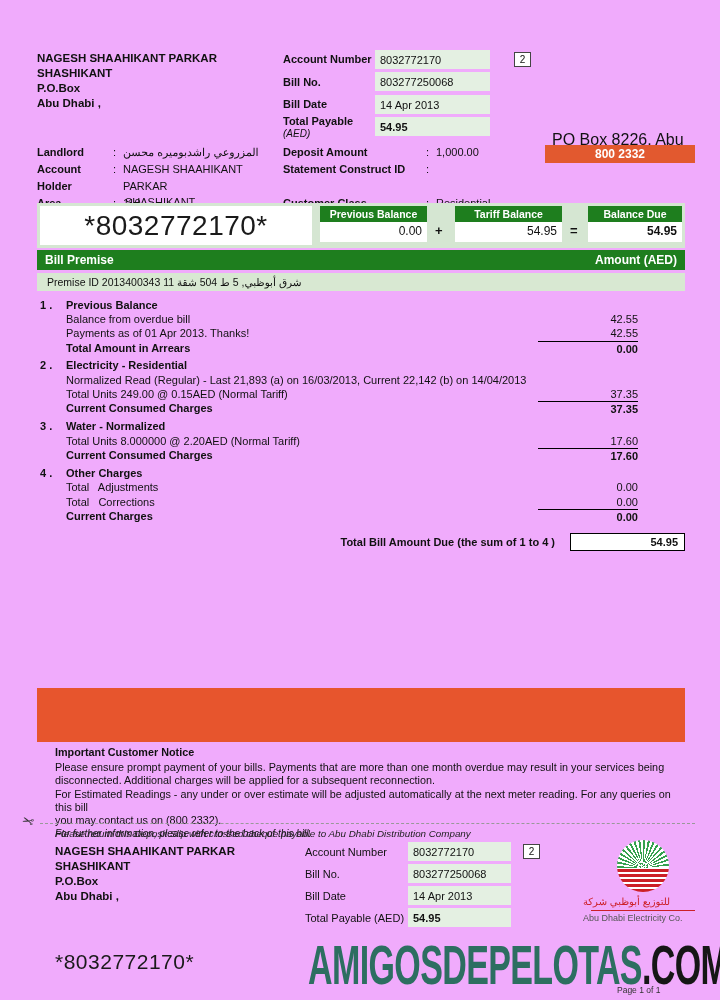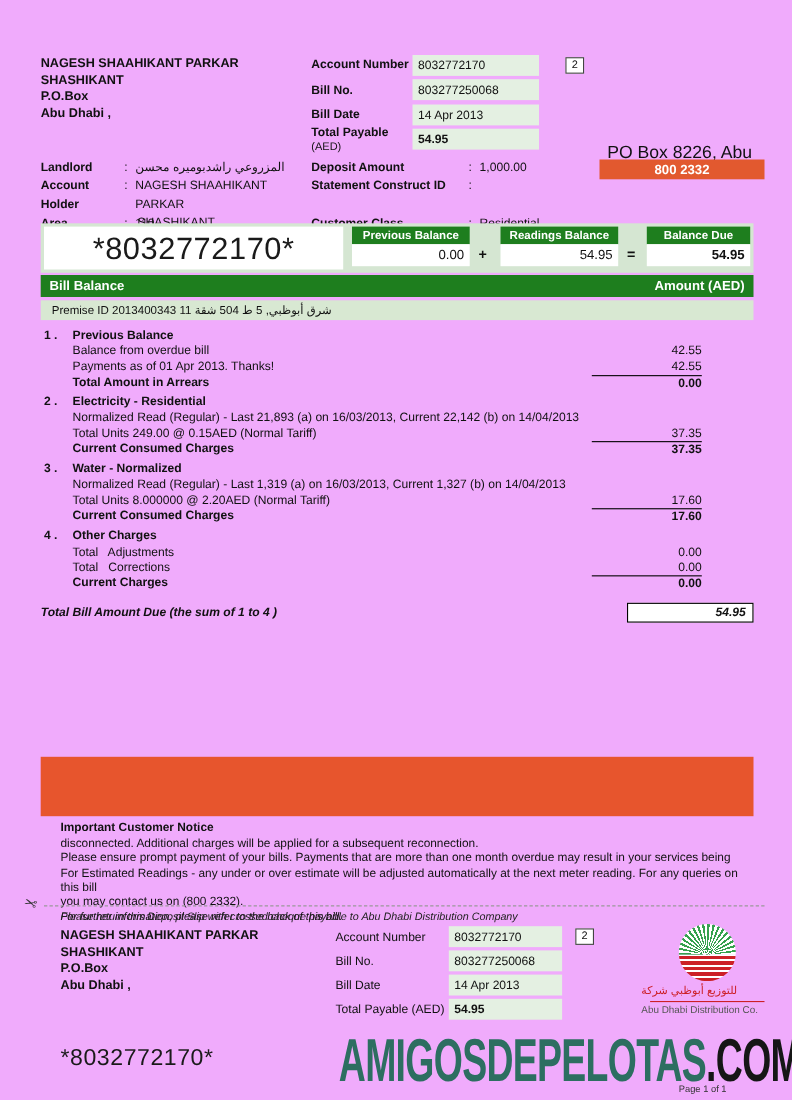--- a/index.html
+++ b/index.html
@@ -6,21 +6,21 @@
   .page{position:relative;width:720px;height:1000px;background:#f0abfc;overflow:hidden;
         font-family:"Liberation Sans",sans-serif;color:#111;}
   .b{font-weight:bold;}
   .abs{position:absolute;}
 
   
   .hdr-name{left:37px;top:51px;width:230px;font-size:11.5px;font-weight:bold;line-height:15px;}
   .hdr-fields{left:283px;top:51px;width:260px;}
   .hfield{display:flex;align-items:center;height:16px;margin-bottom:6.5px;}
   .hfield .lbl{width:92px;font-size:11px;font-weight:bold;}
-  .hfield .lbl .sfx{font-weight:normal;font-size:10px;}
+  .hfield .lbl .sfx{font-weight:normal;font-size:10px;font-style:italic;}
   .vbox{width:106px;height:15px;background:#e4f0e2;font-size:11px;padding:4px 4px 0 5px;}
   .tagbox{width:15px;height:13px;border:1px solid #444;margin-left:24px;text-align:center;
           font-size:10px;line-height:13px;background:#fff;}
   .po-right{left:552px;top:131px;font-size:16px;}
   .hotline{left:545px;top:145px;width:150px;height:18px;background:#e2592f;color:#fff;
            font-size:12px;font-weight:bold;text-align:center;line-height:18px;}
 
   
   .info{left:37px;top:144px;width:660px;font-size:11px;}
   .irow2{display:flex;line-height:17px;}
@@ -51,21 +51,21 @@
            line-height:18px;padding-left:10px;box-sizing:border-box;}
 
   
   .items{left:37px;top:295px;width:648px;font-size:11px;}
   .sec-head{margin-top:2.5px;line-height:14.5px;font-weight:bold;}
   .sec-head .n{display:inline-block;width:26px;padding-left:3px;}
   .itr{display:flex;line-height:14.3px;}
   .itl{flex:1;padding-left:29px;white-space:pre-wrap;}
   .ita{width:100px;text-align:right;margin-right:47px;}
   .ita.lined{border-top:1px solid #000;}
-  .grand{display:flex;justify-content:space-between;align-items:center;margin-top:9px;font-style:italic;}
+  .grand{display:flex;justify-content:flex-end;align-items:center;margin-top:9px;}
   .grand .gl{font-weight:bold;margin-right:15px;font-size:11px;}
   .grand .gb{width:101px;border:1.6px solid #000;font-weight:bold;text-align:right;
              padding:2px 6px;font-size:11px;background:#fff;}
 
   
   .orange{left:37px;top:688px;width:648px;height:54px;background:#e7552d;}
   .notice{left:55px;top:746px;width:620px;font-size:10.8px;line-height:13.2px;}
   .notice .nt{font-weight:bold;margin-bottom:2px;}
   .notice .it{font-style:italic;font-size:10px;}
   .cutline{left:40px;top:823px;width:655px;border-top:1px dashed #999;}
@@ -164,32 +164,32 @@
   <div class="abs balance">
     <div class="barcodebox">
       <span class="barcodetext">*8032772170*</span>
     </div>
     <div class="btab" style="left:283px;">
       <div class="thead">Previous Balance</div>
       <div class="tval">0.00</div>
     </div>
     <div class="bop" style="left:398px;">+</div>
     <div class="btab" style="left:418px;">
-      <div class="thead">Readings Balance</div>
+      <div class="thead">Tariff Balance</div>
       <div class="tval">54.95</div>
     </div>
     <div class="bop" style="left:533px;">=</div>
     <div class="btab" style="left:551px;width:94px;">
       <div class="thead">Balance Due</div>
       <div class="tval b">54.95</div>
     </div>
   </div>
 
   <div class="abs sumbar">
-    <span>Bill Balance</span>
+    <span>Bill Premise</span>
     <span>Amount (AED)</span>
   </div>
   <div class="abs premise">Premise ID 2013400343 11 شقة‎ 504 ط‎ 5 ,أبوظبي‎ شرق‎</div>
 
   <div class="abs items" id="bill-items">
       <div class="sec-head"><span class="n">1 .</span><span>Previous Balance</span></div>
       <div class="itr">
         <div class="itl">Balance from overdue bill</div>
         <div class="ita">42.55</div>
       </div>
@@ -209,21 +209,20 @@
       <div class="itr">
         <div class="itl">Total Units 249.00 @ 0.15AED (Normal Tariff)</div>
         <div class="ita">37.35</div>
       </div>
       <div class="itr">
         <div class="itl b">Current Consumed Charges</div>
         <div class="ita lined b">37.35</div>
       </div>
       <div class="sec-head"><span class="n">3 .</span><span>Water - Normalized</span></div>
       <div class="itr">
-        <div class="itl">Normalized Read (Regular) - Last 1,319 (a) on 16/03/2013, Current 1,327 (b) on 14/04/2013</div>
         <div class="ita"></div>
       </div>
       <div class="itr">
         <div class="itl">Total Units 8.000000 @ 2.20AED (Normal Tariff)</div>
         <div class="ita">17.60</div>
       </div>
       <div class="itr">
         <div class="itl b">Current Consumed Charges</div>
         <div class="ita lined b">17.60</div>
       </div>
@@ -244,22 +243,22 @@
         <div class="gl">Total Bill Amount Due (the sum of 1 to 4 )</div>
         <div class="gb">54.95</div>
       </div>
     </div>
 
   <div class="abs orange"></div>
 
   <div class="abs notice">
     <div class="nt">Important Customer Notice</div>
     <div id="notice-lines">
+        <div>Please ensure prompt payment of your bills. Payments that are more than one month overdue may result in your services being</div>
         <div>disconnected. Additional charges will be applied for a subsequent reconnection.</div>
-        <div>Please ensure prompt payment of your bills. Payments that are more than one month overdue may result in your services being</div>
         <div>For Estimated Readings - any under or over estimate will be adjusted automatically at the next meter reading. For any queries on this bill</div>
         <div>you may contact us on (800 2332).</div>
         <div class="it">For  further information, please refer to the back of this bill.</div>
       </div>
   </div>
 
   <div class="abs scissors">✂</div>
   <div class="abs cutline"></div>
   <div class="abs slipnote">Please return this Deposit Slip with crossed cheque payable to Abu Dhabi  Distribution Company</div>
 
@@ -289,20 +288,20 @@
       </div>
     </div>
 
   <div class="abs logo">
     <div class="ball">
       <div class="top"></div>
         <div class="bot"></div>
     </div>
     <div class="ar">شركة‎ أبوظبي‎ للتوزيع‎</div>
     <div class="rule"></div>
-    <div class="en">Abu Dhabi Distribution Co.</div>
+    <div class="en">Abu Dhabi Electricity Co.</div>
   </div>
 
   <div class="abs foot-code">*8032772170*</div>
   <div class="abs watermark"><span>AMIGOSDEPELOTAS</span><span class="com">.COM</span></div>
   <div class="abs pagenum">Page 1 of 1</div>
 
 </div>
 
 </body></html>

